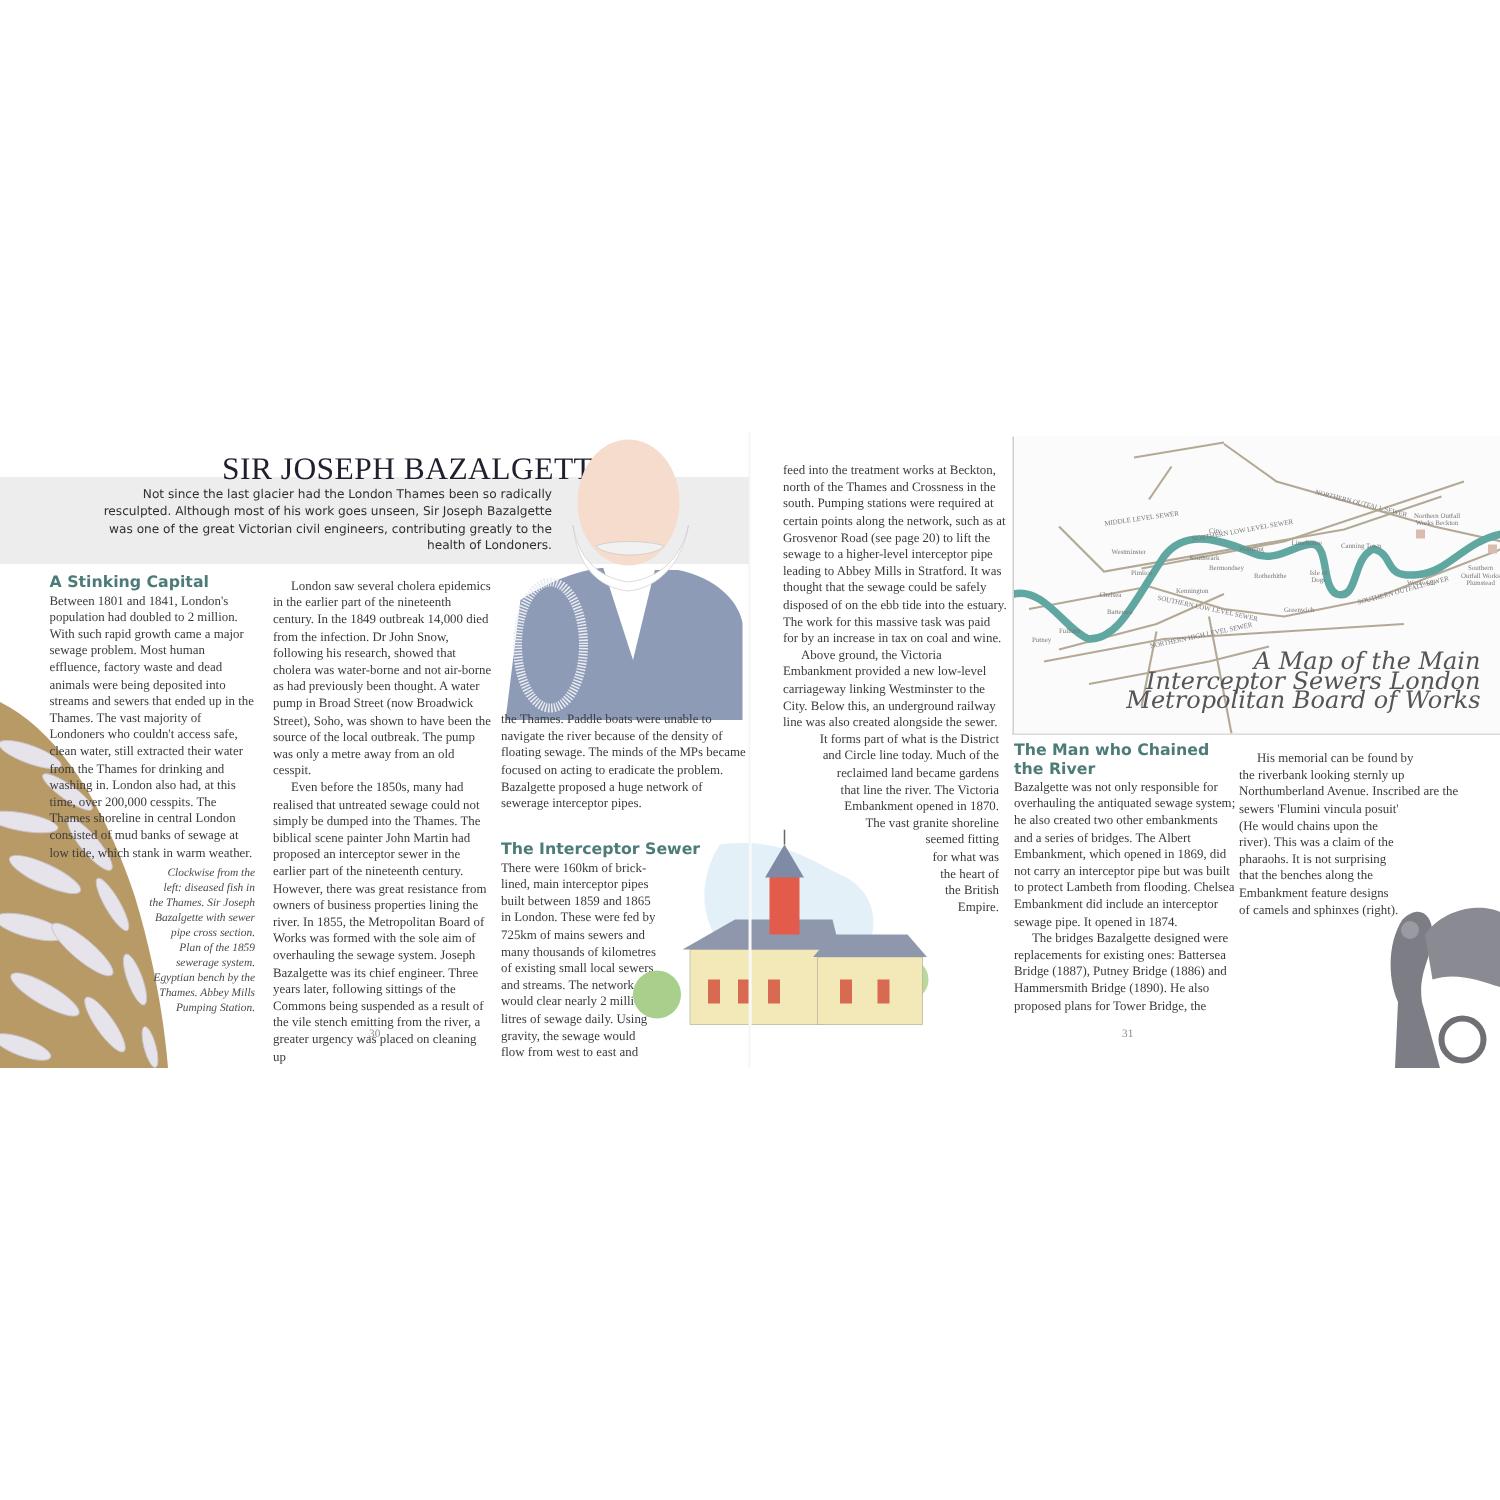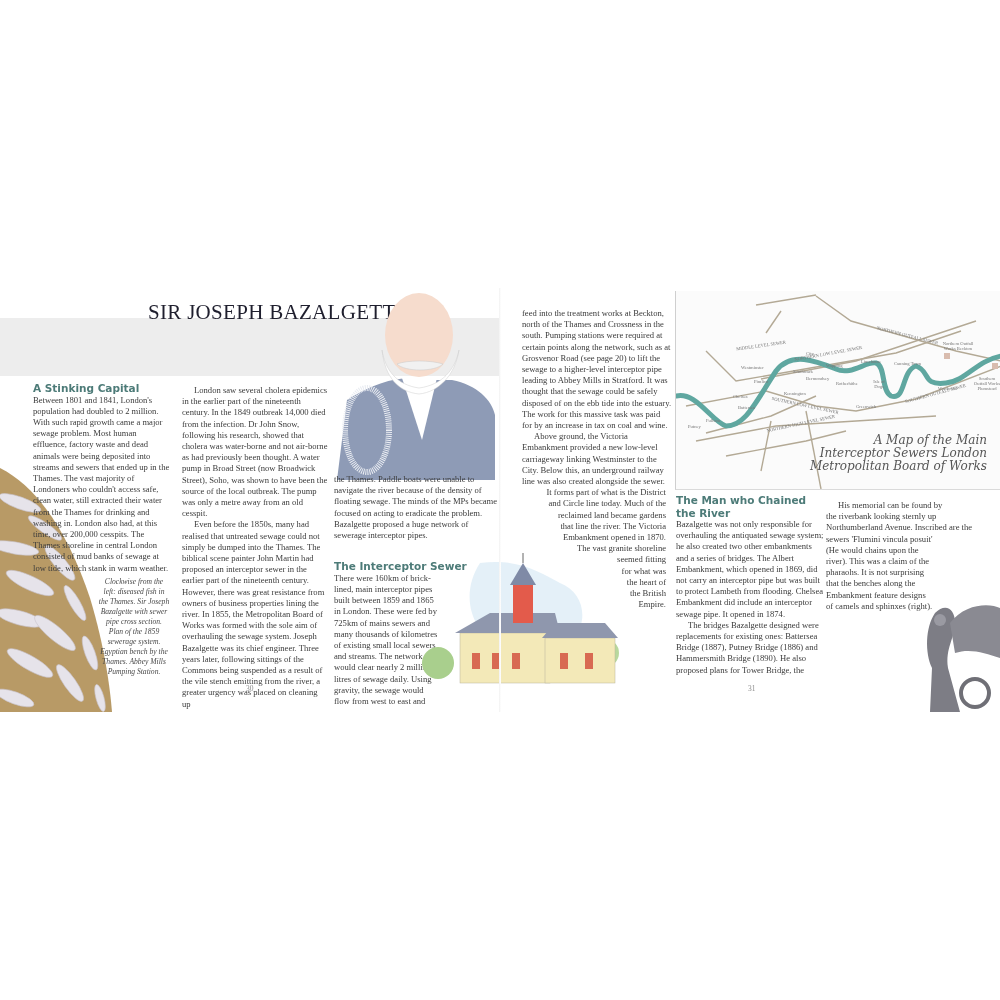--- a/index.html
+++ b/index.html
@@ -6,25 +6,25 @@
   body { width:1000px; height:1000px; position:relative; overflow:hidden; font-family:"Liberation Serif", serif; color:#3a3a3a; }
   .spread { position:absolute; left:0; top:288px; width:1000px; height:424px; background:#ffffff; }
   .abs { position:absolute; }
   .body-text { font-family:"Liberation Serif", serif; font-size:8.6px; line-height:11.2px; color:#3b3b3b; }
   .body-text p { margin:0; }
   .indent { text-indent:12px; }
   .heading { font-family:"DejaVu Sans", sans-serif; font-weight:bold; color:#4d7b78; font-size:10.5px; line-height:12.5px; margin:0; }
   .title-band { position:absolute; left:0; top:30px; width:500px; height:58px; background:#ededed; }
   .main-title { position:absolute; left:148px; top:12px; font-family:"Liberation Serif", serif; font-size:21px; letter-spacing:0.3px; color:#1f1f2e; white-space:nowrap; }
   .intro { position:absolute; left:60px; top:36px; width:308px; text-align:right; font-family:"DejaVu Sans", sans-serif; font-size:8.1px; line-height:11.4px; color:#2f2f2f; }
-  .caption { font-style:italic; font-size:7.6px; line-height:10px; text-align:center; color:#4a4a4a; }
+  .caption { font-style:italic; font-size:7.6px; line-height:10px; text-align:right; color:#4a4a4a; }
   .pagenum { font-size:7.5px; color:#8a8a8a;font-family:Liberation Serif, serif; }
   .gutter { position:absolute; left:499px; top:0; width:2px; height:424px; background:linear-gradient(90deg,#f1f1f1,#ffffff); }
   .map-frame { position:absolute; left:675px; top:3px; width:325px; height:198px; background:#fbfbfb; border-left:1px solid #cfcfcf; border-bottom:1px solid #dadada; }
-  .map-title { position:absolute; right:14px; bottom:16px; text-align:right; font-family:"DejaVu Serif", serif; font-style:italic; font-size:12px; line-height:13px; color:#555; }
+  .map-title { position:absolute; right:14px; bottom:16px; text-align:right; font-family:"DejaVu Serif", serif; font-style:italic; font-size:16px; line-height:13px; color:#555; }
   .map-label { position:absolute; font-size:4.6px; color:#777; font-family:"Liberation Serif", serif; white-space:nowrap; }
 </style>
 </head>
 <body>
 
 <div class="spread">
 
   <svg class="abs" style="left:0;top:170px" width="120" height="254">
     <path d="M0,10 C40,30 70,80 90,140 C105,190 110,230 112,254 L0,254 Z" fill="#b89a66"></path>
     <g fill="#e6e3ea" stroke="#c9c3cc" stroke-width="0.6">
@@ -39,20 +39,21 @@
       <ellipse cx="90" cy="195" rx="18" ry="5" transform="rotate(70 90 195)"></ellipse>
       <ellipse cx="30" cy="205" rx="26" ry="7" transform="rotate(30 30 205)"></ellipse>
       <ellipse cx="70" cy="225" rx="22" ry="6" transform="rotate(55 70 225)"></ellipse>
       <ellipse cx="15" cy="240" rx="20" ry="6" transform="rotate(20 15 240)"></ellipse>
       <ellipse cx="100" cy="240" rx="14" ry="4" transform="rotate(75 100 240)"></ellipse>
     </g>
   </svg>
 
   <div class="title-band"></div>
   <div class="main-title">SIR JOSEPH BAZALGETTE</div>
+  <div class="intro">Not since the last glacier had the London Thames been so radically resculpted. Although most of his work goes unseen, Sir Joseph Bazalgette was one of the great Victorian civil engineers, contributing greatly to the health of Londoners.</div>
 
   <svg class="abs" style="left:327px;top:2px" width="175" height="190">
     <path d="M20,110 C50,90 80,85 95,90 L125,90 C150,95 165,110 168,125 L168,190 L10,190 Z" fill="#8e9bb6"></path>
     <path d="M75,88 L95,150 L110,88 Z" fill="#ffffff"></path>
     <ellipse cx="92" cy="45" rx="34" ry="42" fill="#f6dccd"></ellipse>
     <path d="M55,60 C58,80 70,95 92,98 C115,95 128,80 132,60 C128,85 112,102 92,104 C72,102 58,88 55,60 Z" fill="#ffffff" stroke="#cfcfcf" stroke-width="0.5"></path>
     <path d="M70,74 C80,70 104,70 116,74 C108,82 78,82 70,74 Z" fill="#f1f1f1" stroke="#c8c8c8" stroke-width="0.5"></path>
     <ellipse cx="40" cy="140" rx="22" ry="42" fill="none" stroke="#e9ecf2" stroke-width="6" stroke-dasharray="1 1"></ellipse>
   </svg>
 

